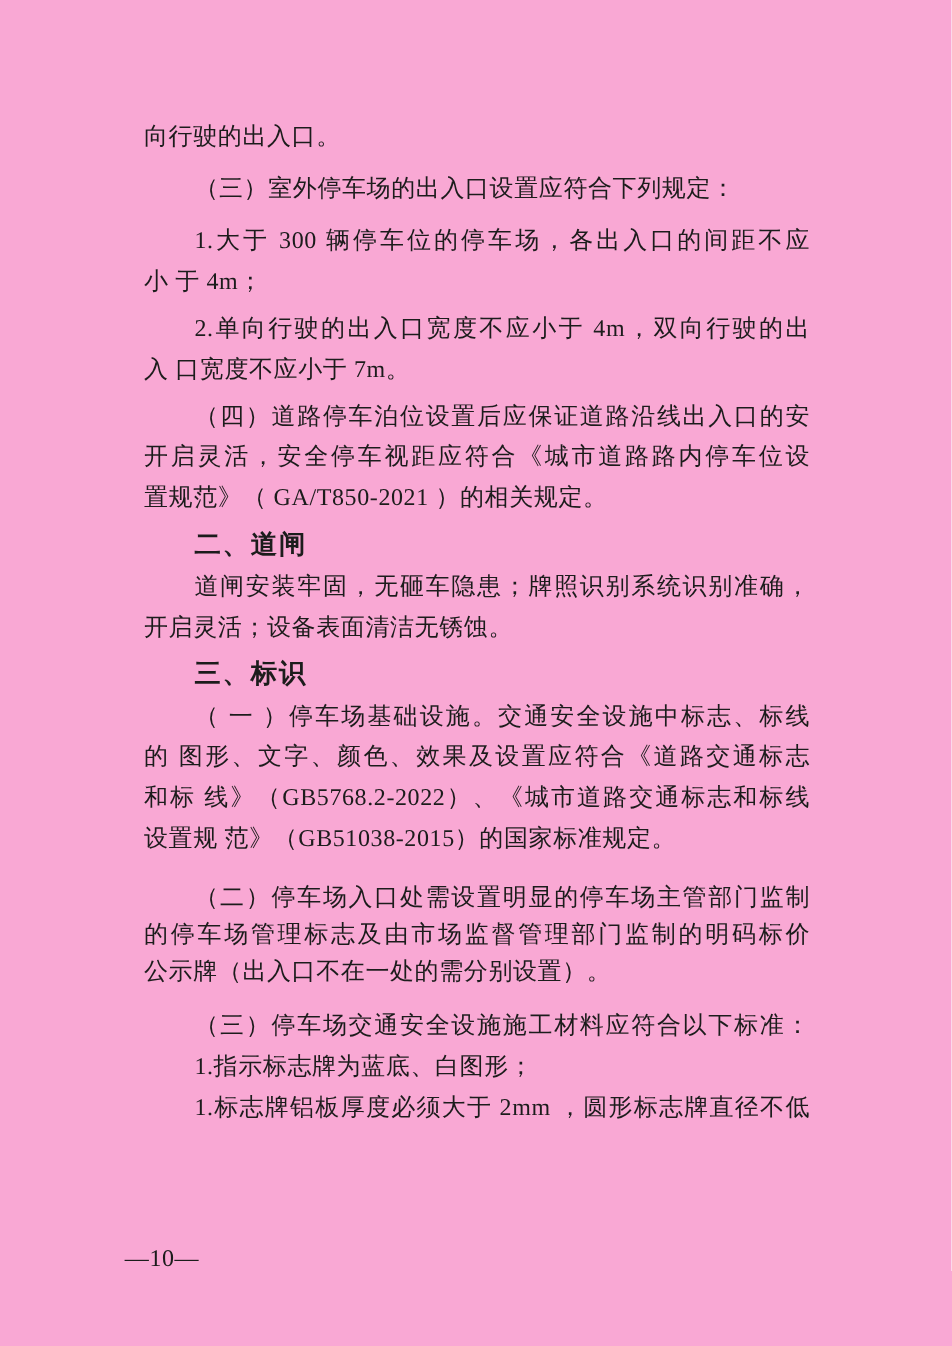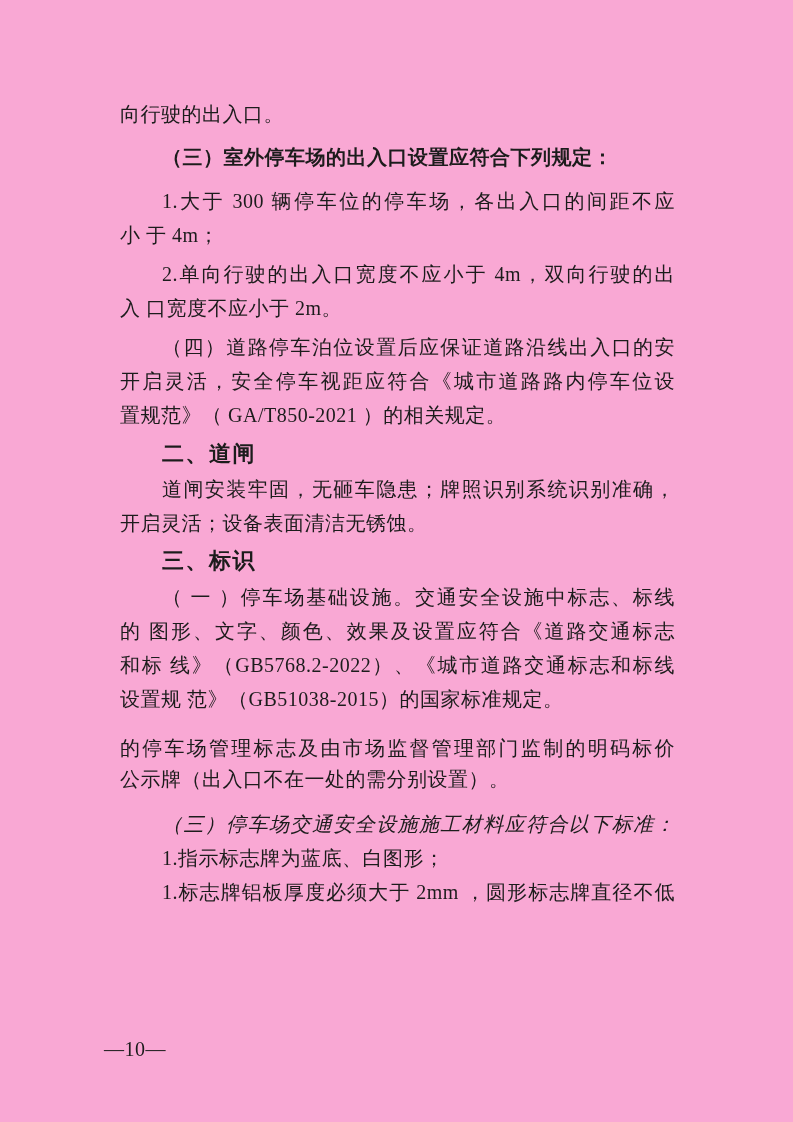--- a/index.html
+++ b/index.html
@@ -41,23 +41,23 @@
   .heading {
     font-family: "Liberation Sans", "DejaVu Sans", sans-serif;
     font-weight: bold;
     font-size: 22px;
     letter-spacing: 1.5px;
   }
   .mt1  { margin-top: 1px; }
   .mt2  { margin-top: 2px; }
   .mt4  { margin-top: 4px; }
   .mt5  { margin-top: 5px; }
-  .mt9  { margin-top: 9px; font-weight: bold; }
+  .mt9  { margin-top: 9px; }
   .mt10 { margin-top: 10px; }
-  .mt12 { margin-top: 12px; font-style: italic; }
+  .mt12 { margin-top: 12px; }
   .mt17 { margin-top: 17px; }
   .footer {
     position: absolute;
     left: 104px;
     top: 1038px;
     font-size: 20px;
     letter-spacing: 0.5px;
     color: #1c1c1c;
   }
 </style>
@@ -75,21 +75,21 @@
       <span class="line indent">（三）室外停车场的出入口设置应符合下列规定：</span>
     </p>
 
     <p class="para mt10">
       <span class="line indent justify">1.大于 300 辆停车位的停车场，各出入口的间距不应</span>
       <span class="line">小 于 4m；</span>
     </p>
 
     <p class="para mt5">
       <span class="line indent justify">2.单向行驶的出入口宽度不应小于 4m，双向行驶的出</span>
-      <span class="line">入 口宽度不应小于 2m。</span>
+      <span class="line">入 口宽度不应小于 7m。</span>
     </p>
 
     <p class="para mt5">
       <span class="line indent justify">（四）道路停车泊位设置后应保证道路沿线出入口的安</span>
       <span class="line justify">开启灵活，安全停车视距应符合《城市道路路内停车位设</span>
       <span class="line">置规范》（ GA/T850-2021 ）的相关规定。</span>
     </p>
 
     <p class="para mt5">
       <span class="line indent heading">二、道闸</span>
@@ -105,20 +105,21 @@
     </p>
 
     <p class="para mt2">
       <span class="line indent justify">（ 一 ）停车场基础设施。交通安全设施中标志、标线</span>
       <span class="line justify">的 图形、文字、颜色、效果及设置应符合《道路交通标志</span>
       <span class="line justify">和标 线》（GB5768.2-2022）、《城市道路交通标志和标线</span>
       <span class="line">设置规 范》（GB51038-2015）的国家标准规定。</span>
     </p>
 
     <p class="para mt17 lh31">
+      <span class="line indent justify">（二）停车场入口处需设置明显的停车场主管部门监制</span>
       <span class="line justify">的停车场管理标志及由市场监督管理部门监制的明码标价</span>
       <span class="line">公示牌（出入口不在一处的需分别设置）。</span>
     </p>
 
     <p class="para mt12">
       <span class="line indent justify">（三）停车场交通安全设施施工材料应符合以下标准：</span>
     </p>
 
     <p class="para">
       <span class="line indent">1.指示标志牌为蓝底、白图形；</span>

